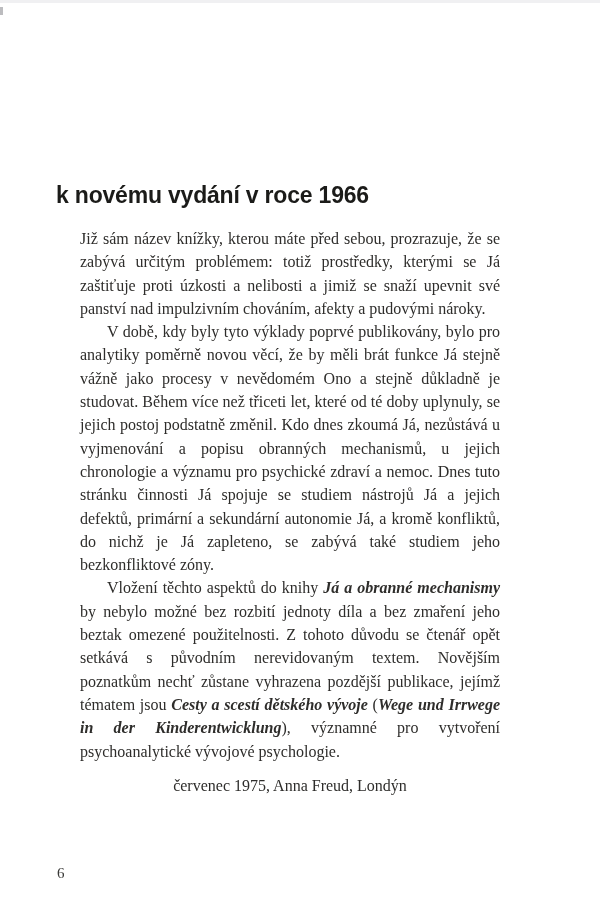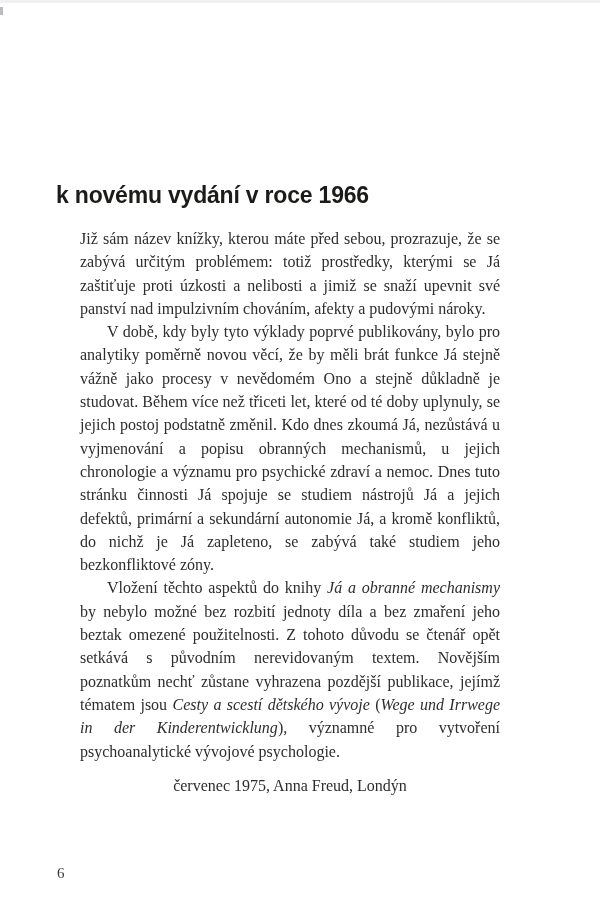--- a/index.html
+++ b/index.html
@@ -41,21 +41,21 @@
     width: 420px;
     font-family: "Liberation Serif", serif;
     font-size: 16px;
     line-height: 23.3px;
     color: #2e2d2b;
     text-align: justify;
     margin-left: 24px;
   }
   .para { margin: 0; }
   .para.indent { text-indent: 27px; }
-  .para em { font-style: italic; }
+  .para em { font-style: italic; font-weight: bold; }
   .signature {
     margin-top: 11px;
     text-align: center;
     font-style: normal;
   }
   .page-number {
     position: absolute;
     left: 57px;
     top: 864px;
     font-family: "Liberation Serif", serif;

